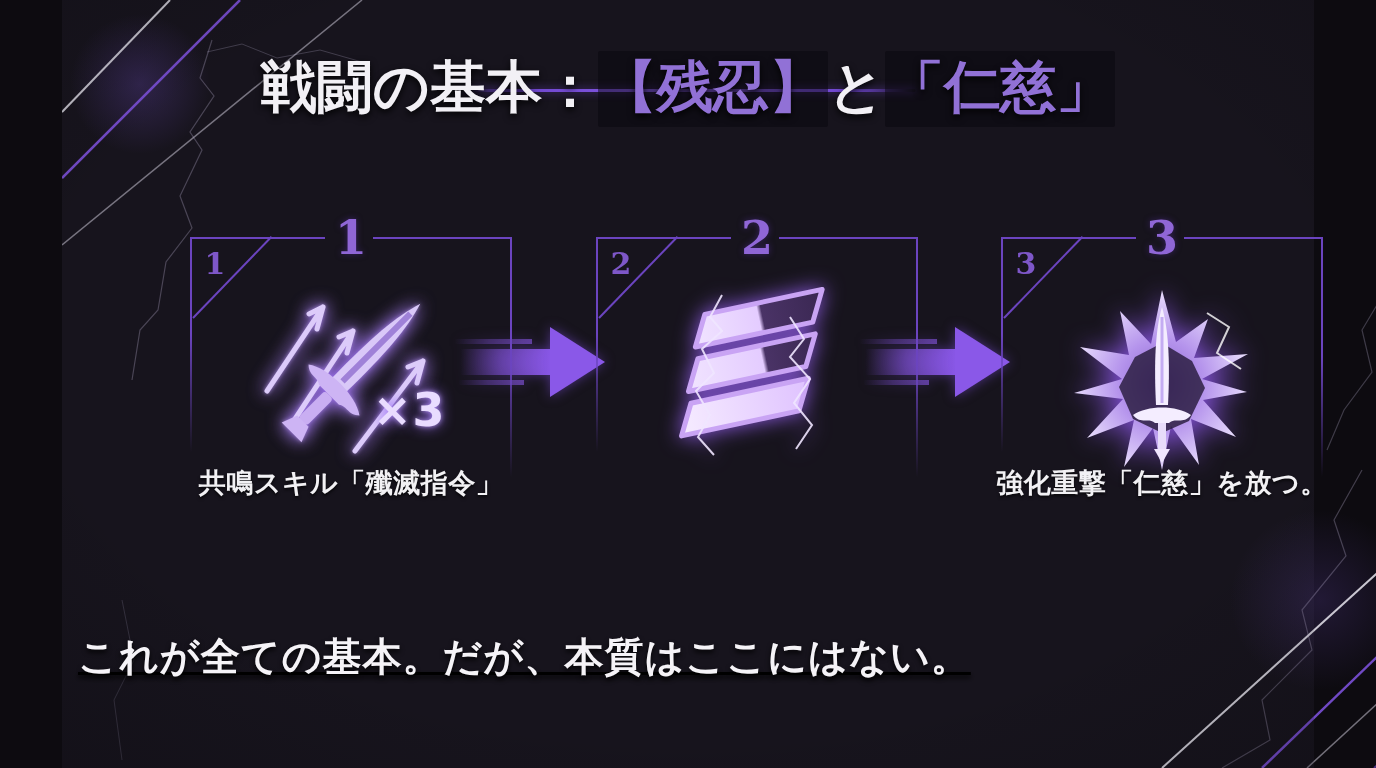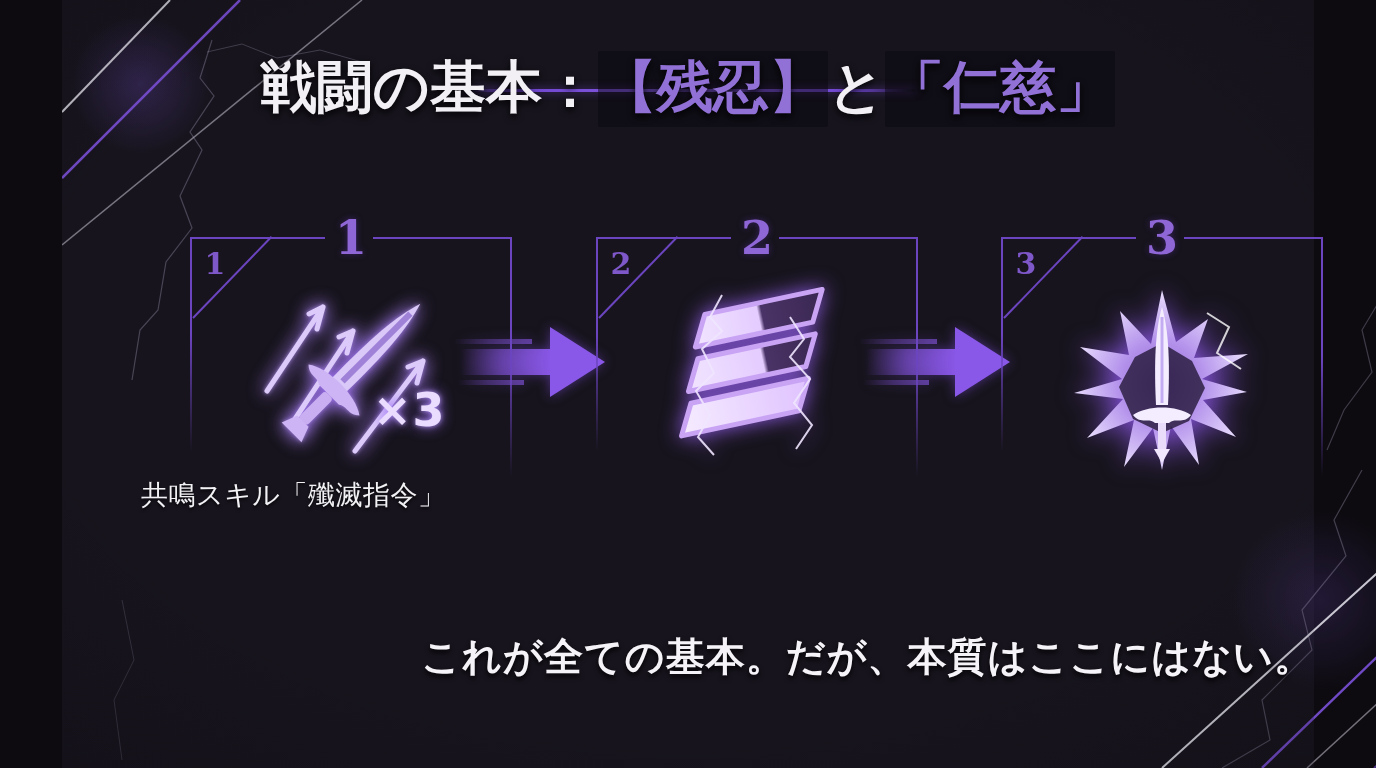--- a/index.html
+++ b/index.html
@@ -64,33 +64,33 @@
   .icon-gauge  { top:72px; filter:drop-shadow(0 0 10px rgba(150,95,240,0.9)); }
   .icon-burst  { top:68px; filter:drop-shadow(0 0 12px rgba(145,90,240,0.9)); }
 
   .x3-label {
     position:absolute; left:183px; top:168px;
     font-size:46px; font-weight:bold; color:#e9dcff; letter-spacing:1px;
     text-shadow:0 0 14px rgba(154,110,245,0.95), 0 0 5px rgba(201,174,248,0.9);
   }
 
   .caption {
-    position:absolute; top:260px; left:50%; transform:translateX(-50%);
-    width:420px; 
-    font-size:27px; line-height:39px; font-weight:400; color:#f2f1f4;
+    position:absolute; top:248px; left:50%; transform:translateX(-50%);
+    width:420px; text-align:center;
+    font-size:27px; line-height:39px; font-weight:700; color:#f2f1f4;
     letter-spacing:0.5px; white-space:nowrap;
     text-shadow:0 2px 3px rgba(0,0,0,0.7);
   }
 
   
   .arrow { position:absolute; top:312px; z-index:2; filter:drop-shadow(0 0 6px rgba(130,80,230,0.5)); }
   .arrow-1 { left:392px; } .arrow-2 { left:797px; }
 
   
-  .footer-wrap { position:absolute; top:630px; left:0; width:100%; text-align:right; z-index:5; }
+  .footer-wrap { position:absolute; top:630px; left:16px; width:100%; text-align:left; z-index:5;text-decoration:underline; }
   .footer-wrap p {
     font-family:"DejaVu Serif","Liberation Serif",serif;
     font-size:39px; font-weight:bold; color:#f5f3f7; letter-spacing:1px;
     text-shadow:0 3px 5px rgba(0,0,0,0.85); white-space:nowrap;
   }
 </style>
 </head>
 <body>
 
 <div class="stage">
@@ -222,20 +222,24 @@
       <polygon fill="#241838" opacity="0.8" points="
         105,60 135,78 148,105 132,138 105,150 76,136 62,104 78,74"></polygon>
       <path d="M105,24 C112,48 113,82 111,122 L99,122 C97,82 98,48 105,24 Z" fill="#f4edff"></path>
       <path d="M105,34 L105,120" stroke="#b99df0" stroke-width="3" opacity="0.8"></path>
       <path d="M76,132 C90,122 120,122 134,132 C126,142 118,134 112,140 L98,140 C92,134 84,142 76,132 Z" fill="#f4edff"></path>
       <rect x="101" y="140" width="8" height="26" fill="#e8dcfa"></rect>
       <path d="M97,166 L113,166 L105,180 Z" fill="#f0e6fe"></path>
       <path d="M150,30 L172,44 L160,70 L184,86" stroke="#ffffff" stroke-width="2" fill="none" opacity="0.8"></path>
     </svg>
 
+    <div class="caption">
+      <div>強化重撃「仁慈」を放つ。</div>
+      <div></div>
+    </div>
   </div>
 
   <svg class="arrow arrow-1" width="160" height="100" viewBox="0 0 160 100">
     <defs>
       <linearGradient id="tg1" x1="0" y1="0" x2="1" y2="0">
         <stop offset="0" stop-color="#8a58e8" stop-opacity="0"></stop>
         <stop offset="0.45" stop-color="#8a58e8" stop-opacity="0.55"></stop>
         <stop offset="1" stop-color="#8a58e8" stop-opacity="1"></stop>
       </linearGradient>
     </defs>

